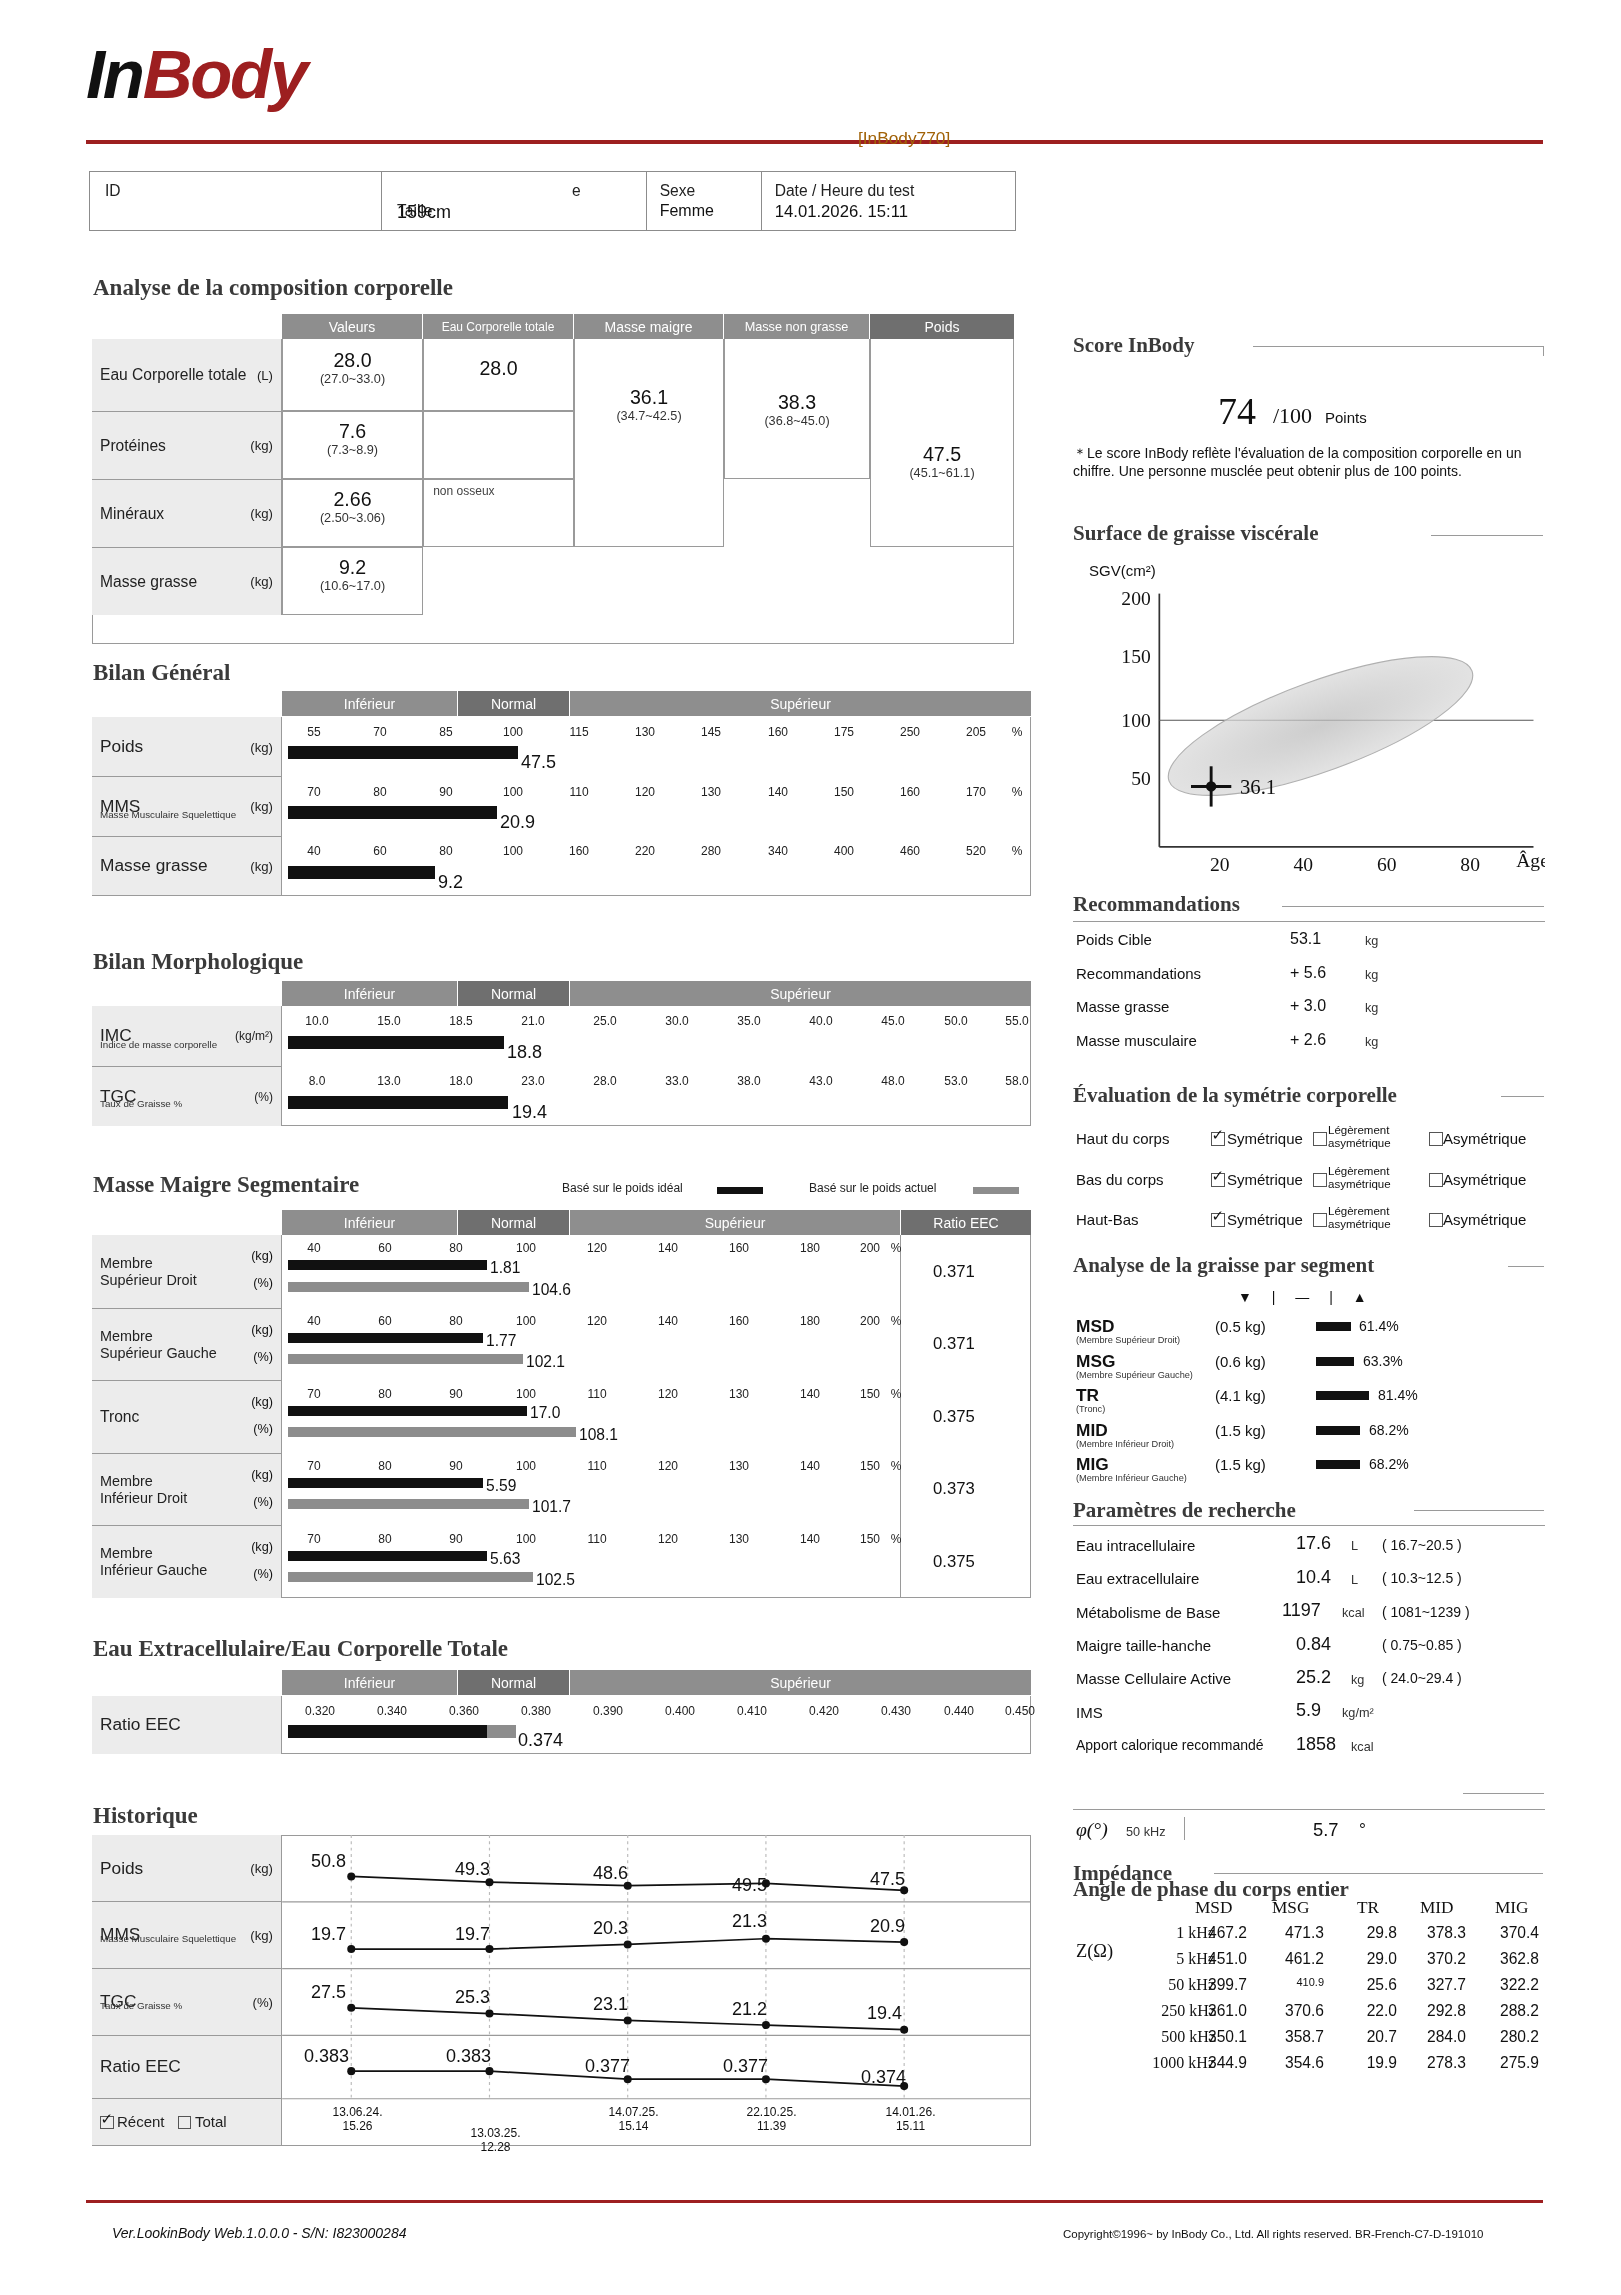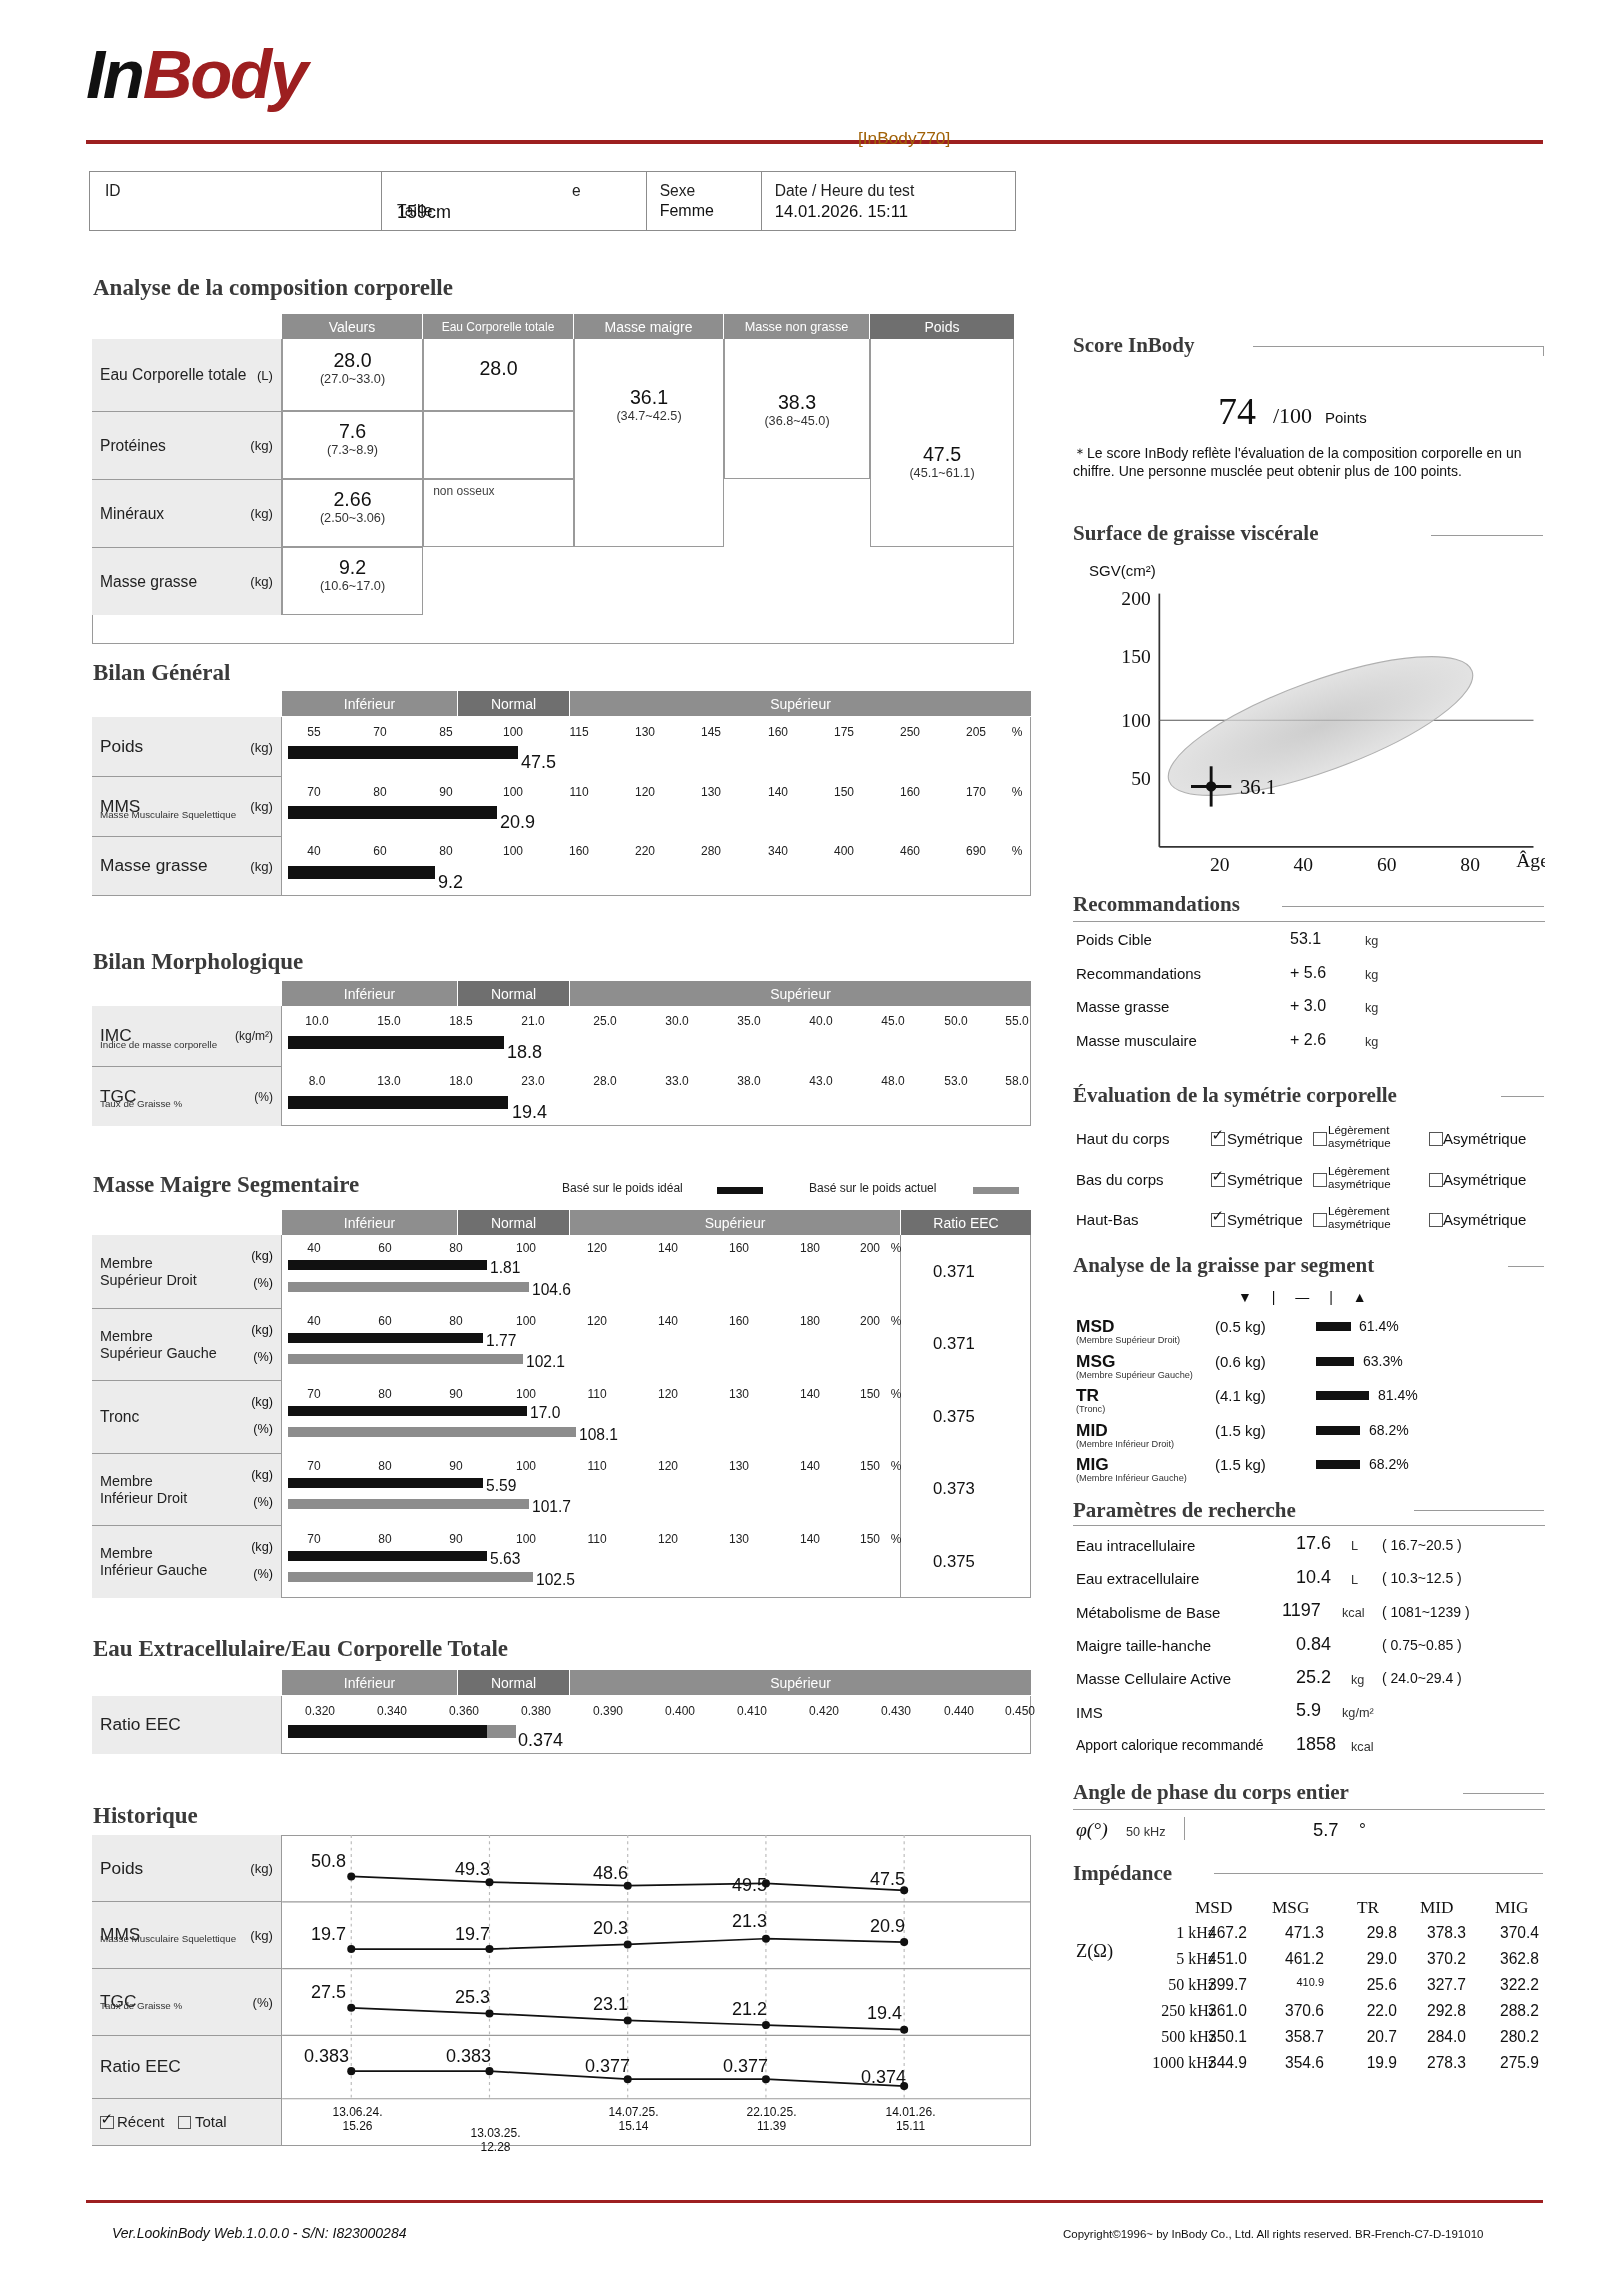--- a/index.html
+++ b/index.html
@@ -245,21 +245,21 @@
     <span style="left:26px">40</span>
       <span style="left:92px">60</span>
       <span style="left:158px">80</span>
       <span style="left:225px">100</span>
       <span style="left:291px">160</span>
       <span style="left:357px">220</span>
       <span style="left:423px">280</span>
       <span style="left:490px">340</span>
       <span style="left:556px">400</span>
       <span style="left:622px">460</span>
-      <span style="left:688px">690</span>
+      <span style="left:688px">520</span>
       <span style="left:729px">%</span>
   </div>
   <div class="bar-bg" style="left:288px;top:866px;width:147px;"></div>
   <div class="barval" style="left:438px;top:872px;">9.2</div>
 
   <div class="sec-title" style="left:93px;top:949px;">Bilan Morphologique</div>
 
   <div class="hd" style="left:282px;top:981px;width:176px;height:25px;">Inférieur</div>
   <div class="hd dark" style="left:458px;top:981px;width:112px;height:25px;">Normal</div>
   <div class="hd" style="left:570px;top:981px;width:461px;height:25px;border-right:none;">Supérieur</div>
@@ -745,21 +745,21 @@
   <div class="rtxt" style="left:1382px;top:1670px;font-size:14px;">( 24.0~29.4 )</div>
 
   <div class="rtxt" style="left:1076px;top:1704px;">IMS</div>
   <div class="rtxt" style="left:1296px;top:1700px;font-size:18px;">5.9</div>
   <div class="rtxt sm" style="left:1342px;top:1706px;">kg/m²</div>
 
   <div class="rtxt" style="left:1076px;top:1737px;font-size:14px;">Apport calorique recommandé</div>
   <div class="rtxt" style="left:1296px;top:1734px;font-size:18px;">1858</div>
   <div class="rtxt sm" style="left:1351px;top:1740px;">kcal</div>
 
-  <div class="rtitle" style="left:1073px;top:1780px;">Angle de phase du corps entier</div>
+  <div class="rtitle" style="left:1073px;top:1877px;">Angle de phase du corps entier</div>
   <div class="rline" style="left:1463px;top:1793px;width:81px;"></div>
   <div class="rline" style="left:1073px;top:1809px;width:472px;"></div>
 
   <div style="position:absolute;left:1076px;top:1819px;font-family:'Liberation Serif',serif;font-style:italic;font-size:19.6px;">φ(°)</div>
   <div class="rtxt sm" style="left:1126px;top:1825px;">50 kHz</div>
   <div class="vline" style="left:1184px;top:1817px;height:23px;"></div>
   <div class="rtxt" style="left:1313px;top:1819px;font-size:18.4px;">5.7</div>
   <div class="rtxt" style="left:1359px;top:1819px;font-size:17.3px;">°</div>
 
   <div class="rtitle" style="left:1073px;top:1861px;">Impédance</div>

